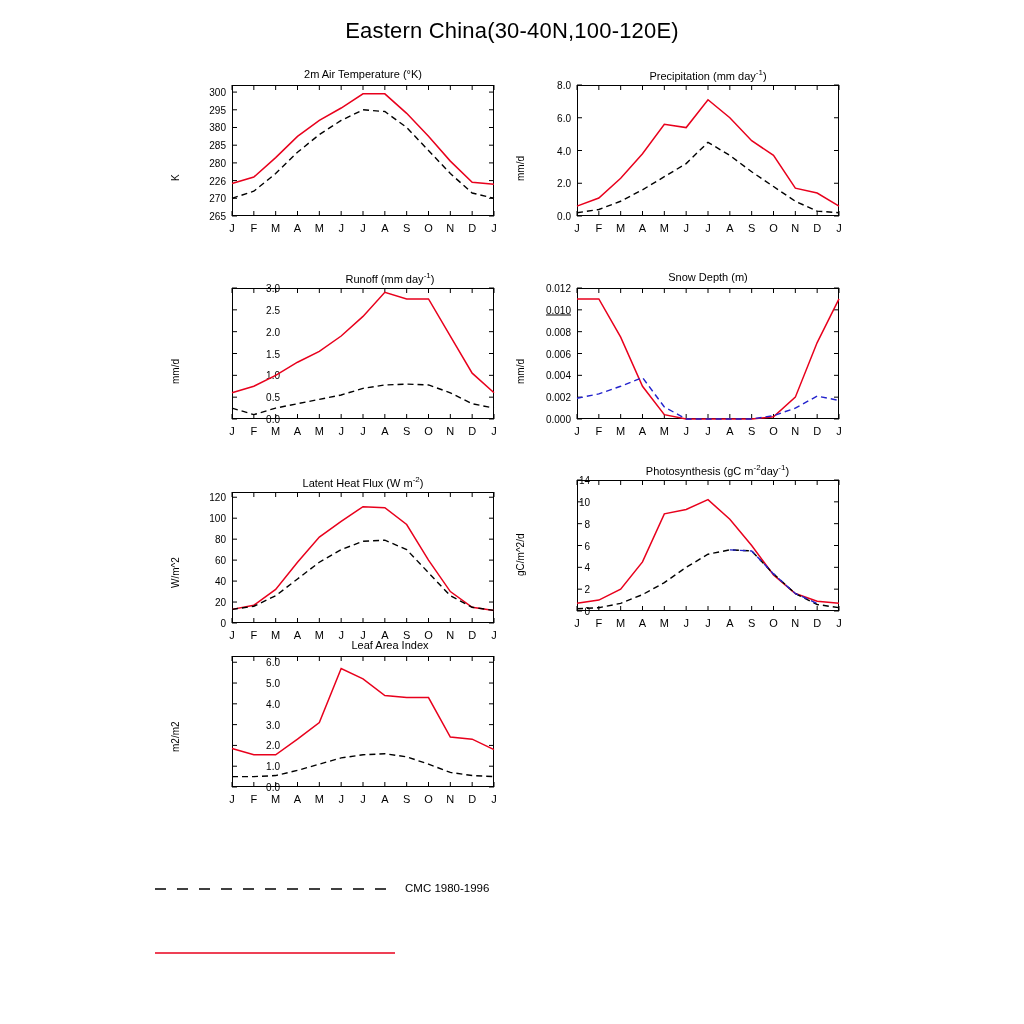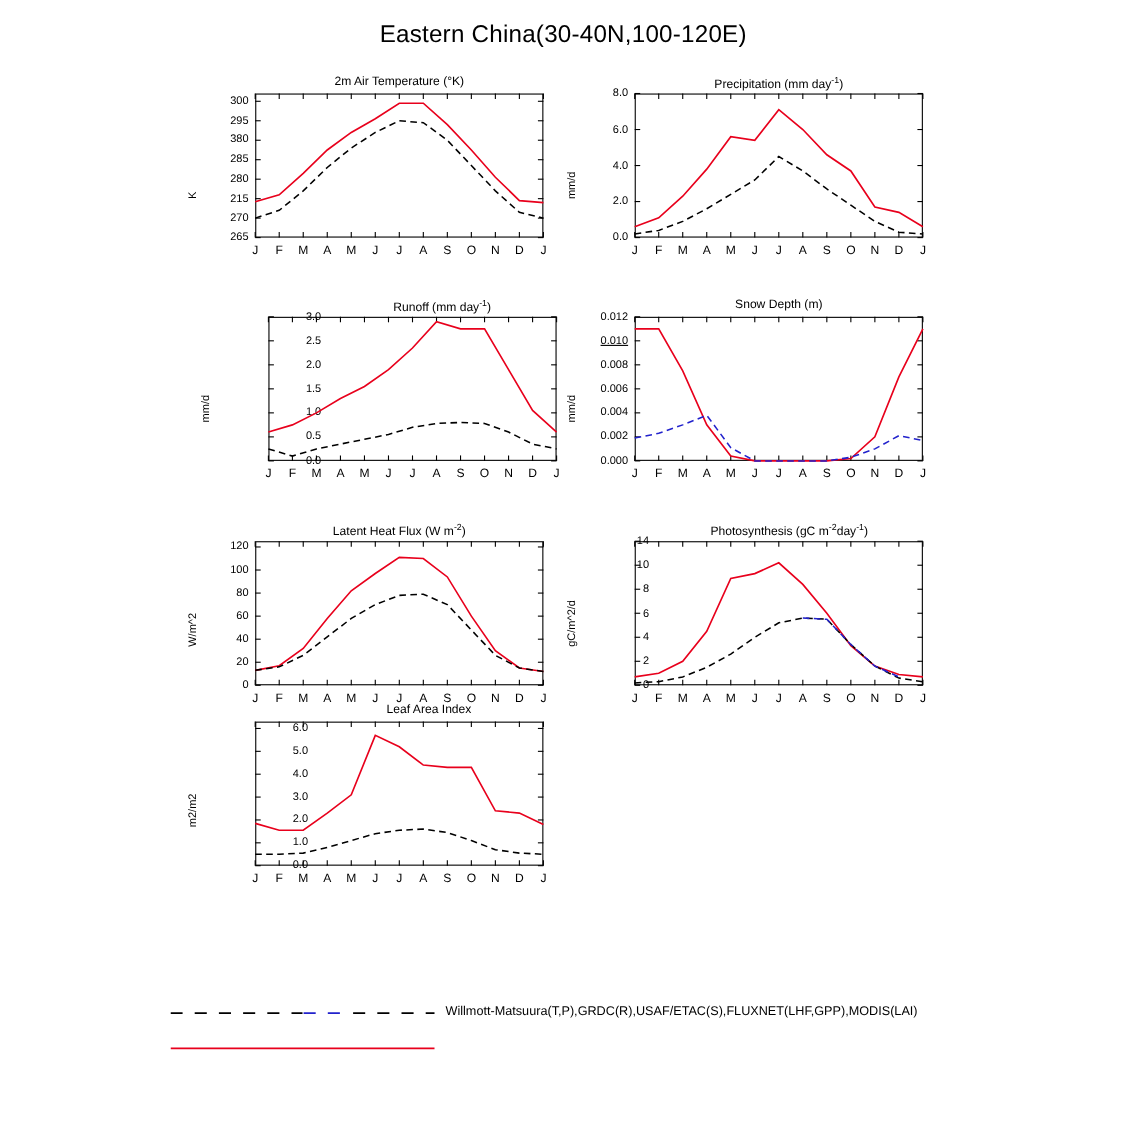--- a/index.html
+++ b/index.html
@@ -93,21 +93,21 @@
 <body>
 
 <div id="page-title">Eastern China(30-40N,100-120E)</div>
 
 <div id="panels">
     <div class="panel" style="left: 232px; top: 85px; width: 262px; height: 131px;">
       <div class="panel-title">2m Air Temperature (°K)</div>
       <div class="plotbox" style="width: 262px; height: 131px;"></div>
       <div class="ytick" style="right: 268px; top: 131px; width: 60px;">265</div>
       <div class="ytick" style="right: 268px; top: 113.297px; width: 60px;">270</div>
-      <div class="ytick" style="right: 268px; top: 95.5946px; width: 60px;">215</div>
+      <div class="ytick" style="right: 268px; top: 95.5946px; width: 60px;">226</div>
       <div class="ytick" style="right: 268px; top: 77.8919px; width: 60px;">280</div>
       <div class="ytick" style="right: 268px; top: 60.1892px; width: 60px;">285</div>
       <div class="ytick" style="right: 268px; top: 42.4865px; width: 60px;">380</div>
       <div class="ytick" style="right: 268px; top: 24.7838px; width: 60px;">295</div>
       <div class="ytick" style="right: 268px; top: 7.08108px; width: 60px;">300</div>
       <div class="xtick" style="left: 0px; top: 137px;">J</div>
       <div class="xtick" style="left: 21.8333px; top: 137px;">F</div>
       <div class="xtick" style="left: 43.6667px; top: 137px;">M</div>
       <div class="xtick" style="left: 65.5px; top: 137px;">A</div>
       <div class="xtick" style="left: 87.3333px; top: 137px;">M</div>
@@ -227,21 +227,21 @@
         <line x1="240.16666666666666" x2="240.16666666666666" y1="0" y2="5" stroke="#000" stroke-width="1"></line>
         <line x1="262" x2="262" y1="131" y2="126" stroke="#000" stroke-width="1"></line>
         <line x1="262" x2="262" y1="0" y2="5" stroke="#000" stroke-width="1"></line>
       </svg>
       <div class="ylabel" style="left: -62px; top: 95.5px;">mm/d</div>
       <svg class="curves" width="262" height="131">
         <path d="M 0.00 121.17 L 21.83 112.99 L 43.67 93.34 L 65.50 68.78 L 87.33 39.30 L 109.17 42.57 L 131.00 14.74 L 152.83 32.75 L 174.67 55.68 L 196.50 70.41 L 218.33 103.16 L 240.17 108.08 L 262.00 121.17" fill="none" stroke="#e8001c" stroke-width="1.5"></path>
         <path d="M 0.00 127.72 L 21.83 124.45 L 43.67 116.26 L 65.50 104.80 L 87.33 91.70 L 109.17 78.60 L 131.00 57.31 L 152.83 70.41 L 174.67 86.79 L 196.50 101.53 L 218.33 116.26 L 240.17 126.09 L 262.00 127.72" fill="none" stroke="#000000" stroke-width="1.4" stroke-dasharray="6,4"></path>
       </svg>
     </div>
-    <div class="panel" style="left: 244px; top: 288px; width: 316px; height: 131px;">
+    <div class="panel" style="left: 232px; top: 288px; width: 316px; height: 131px;">
       <div class="panel-title">Runoff (mm day<sup>-1</sup>)</div>
       <div class="plotbox" style="width: 262px; height: 131px;"></div>
       <div class="ytick" style="right: 268px; top: 131px; width: 60px;">0.0</div>
       <div class="ytick" style="right: 268px; top: 109.167px; width: 60px;">0.5</div>
       <div class="ytick" style="right: 268px; top: 87.3333px; width: 60px;">1.0</div>
       <div class="ytick" style="right: 268px; top: 65.5px; width: 60px;">1.5</div>
       <div class="ytick" style="right: 268px; top: 43.6667px; width: 60px;">2.0</div>
       <div class="ytick" style="right: 268px; top: 21.8333px; width: 60px;">2.5</div>
       <div class="ytick" style="right: 268px; top: 0px; width: 60px;">3.0</div>
       <div class="xtick" style="left: 0px; top: 137px;">J</div>
@@ -440,21 +440,21 @@
         <line x1="240.16666666666666" x2="240.16666666666666" y1="0" y2="5" stroke="#000" stroke-width="1"></line>
         <line x1="262" x2="262" y1="131" y2="126" stroke="#000" stroke-width="1"></line>
         <line x1="262" x2="262" y1="0" y2="5" stroke="#000" stroke-width="1"></line>
       </svg>
       <div class="ylabel" style="left: -62px; top: 95.5px;">W/m^2</div>
       <svg class="curves" width="262" height="131">
         <path d="M 0.00 117.38 L 21.83 113.18 L 43.67 97.46 L 65.50 70.22 L 87.33 45.06 L 109.17 29.34 L 131.00 14.67 L 152.83 15.72 L 174.67 32.49 L 196.50 68.12 L 218.33 99.56 L 240.17 115.28 L 262.00 118.42" fill="none" stroke="#e8001c" stroke-width="1.5"></path>
         <path d="M 0.00 117.38 L 21.83 114.23 L 43.67 103.75 L 65.50 86.98 L 87.33 70.22 L 109.17 57.64 L 131.00 49.26 L 152.83 48.21 L 174.67 57.64 L 196.50 80.70 L 218.33 103.75 L 240.17 115.28 L 262.00 118.42" fill="none" stroke="#000000" stroke-width="1.4" stroke-dasharray="6,4"></path>
       </svg>
     </div>
-    <div class="panel" style="left: 577px; top: 492px; width: 281px; height: 131px;">
+    <div class="panel" style="left: 577px; top: 480px; width: 281px; height: 131px;">
       <div class="panel-title">Photosynthesis (gC m<sup>-2</sup>day<sup>-1</sup>)</div>
       <div class="plotbox" style="width: 262px; height: 131px;"></div>
       <div class="ytick" style="right: 268px; top: 131px; width: 60px;">0</div>
       <div class="ytick" style="right: 268px; top: 109.167px; width: 60px;">2</div>
       <div class="ytick" style="right: 268px; top: 87.3333px; width: 60px;">4</div>
       <div class="ytick" style="right: 268px; top: 65.5px; width: 60px;">6</div>
       <div class="ytick" style="right: 268px; top: 43.6667px; width: 60px;">8</div>
       <div class="ytick" style="right: 268px; top: 21.8333px; width: 60px;">10</div>
       <div class="ytick" style="right: 268px; top: 0px; width: 60px;">14</div>
       <div class="xtick" style="left: 0px; top: 137px;">J</div>
@@ -586,26 +586,24 @@
       </svg>
       <div class="ylabel" style="left: -62px; top: 95.5px;">m2/m2</div>
       <svg class="curves" width="262" height="131">
         <path d="M 0.00 92.53 L 21.83 98.77 L 43.67 98.77 L 65.50 83.17 L 87.33 66.54 L 109.17 12.48 L 131.00 22.87 L 152.83 39.51 L 174.67 41.59 L 196.50 41.59 L 218.33 81.10 L 240.17 83.17 L 262.00 93.57" fill="none" stroke="#e8001c" stroke-width="1.5"></path>
         <path d="M 0.00 120.60 L 21.83 120.60 L 43.67 119.56 L 65.50 114.37 L 87.33 108.13 L 109.17 101.89 L 131.00 98.77 L 152.83 97.73 L 174.67 100.85 L 196.50 108.13 L 218.33 116.44 L 240.17 119.56 L 262.00 120.60" fill="none" stroke="#000000" stroke-width="1.4" stroke-dasharray="6,4"></path>
       </svg>
     </div>
   </div>
 
 <div class="legend" style="left:155px; top:880px; width:860px; height:100px;">
-    <div class="legend-row" style="top: 32px; left: 0px; width: 860px;">
+    <div class="legend-row" style="top: 0px; left: 0px; width: 860px;">
       <svg width="245" height="18" style="position: absolute; left: 0px; top: 0px;">
-        <line x1="0" x2="120" y1="9" y2="9" stroke="#000000" stroke-width="1.5" stroke-dasharray="11,11"></line>
-        <line x1="121" x2="165" y1="9" y2="9" stroke="#2222cc" stroke-width="1.5" stroke-dasharray="11,11"></line>
-        <line x1="166" x2="240" y1="9" y2="9" stroke="#000000" stroke-width="1.5" stroke-dasharray="11,11"></line>
-      </svg>
-      <div class="legend-label">Willmott-Matsuura(T,P),GRDC(R),USAF/ETAC(S),FLUXNET(LHF,GPP),MODIS(LAI)</div>
+        <line x1="0" x2="240" y1="9" y2="9" stroke="#000000" stroke-width="1.5" stroke-dasharray="11,11"></line>
+      </svg>
+      <div class="legend-label">CMC 1980-1996</div>
     </div>
     <div class="legend-row" style="top: 64px; left: 0px; width: 860px;">
       <svg width="245" height="18" style="position: absolute; left: 0px; top: 0px;">
         <line x1="0" x2="240" y1="9" y2="9" stroke="#e8001c" stroke-width="1.5"></line>
       </svg>
     </div>
   </div>
 
 </body></html>

